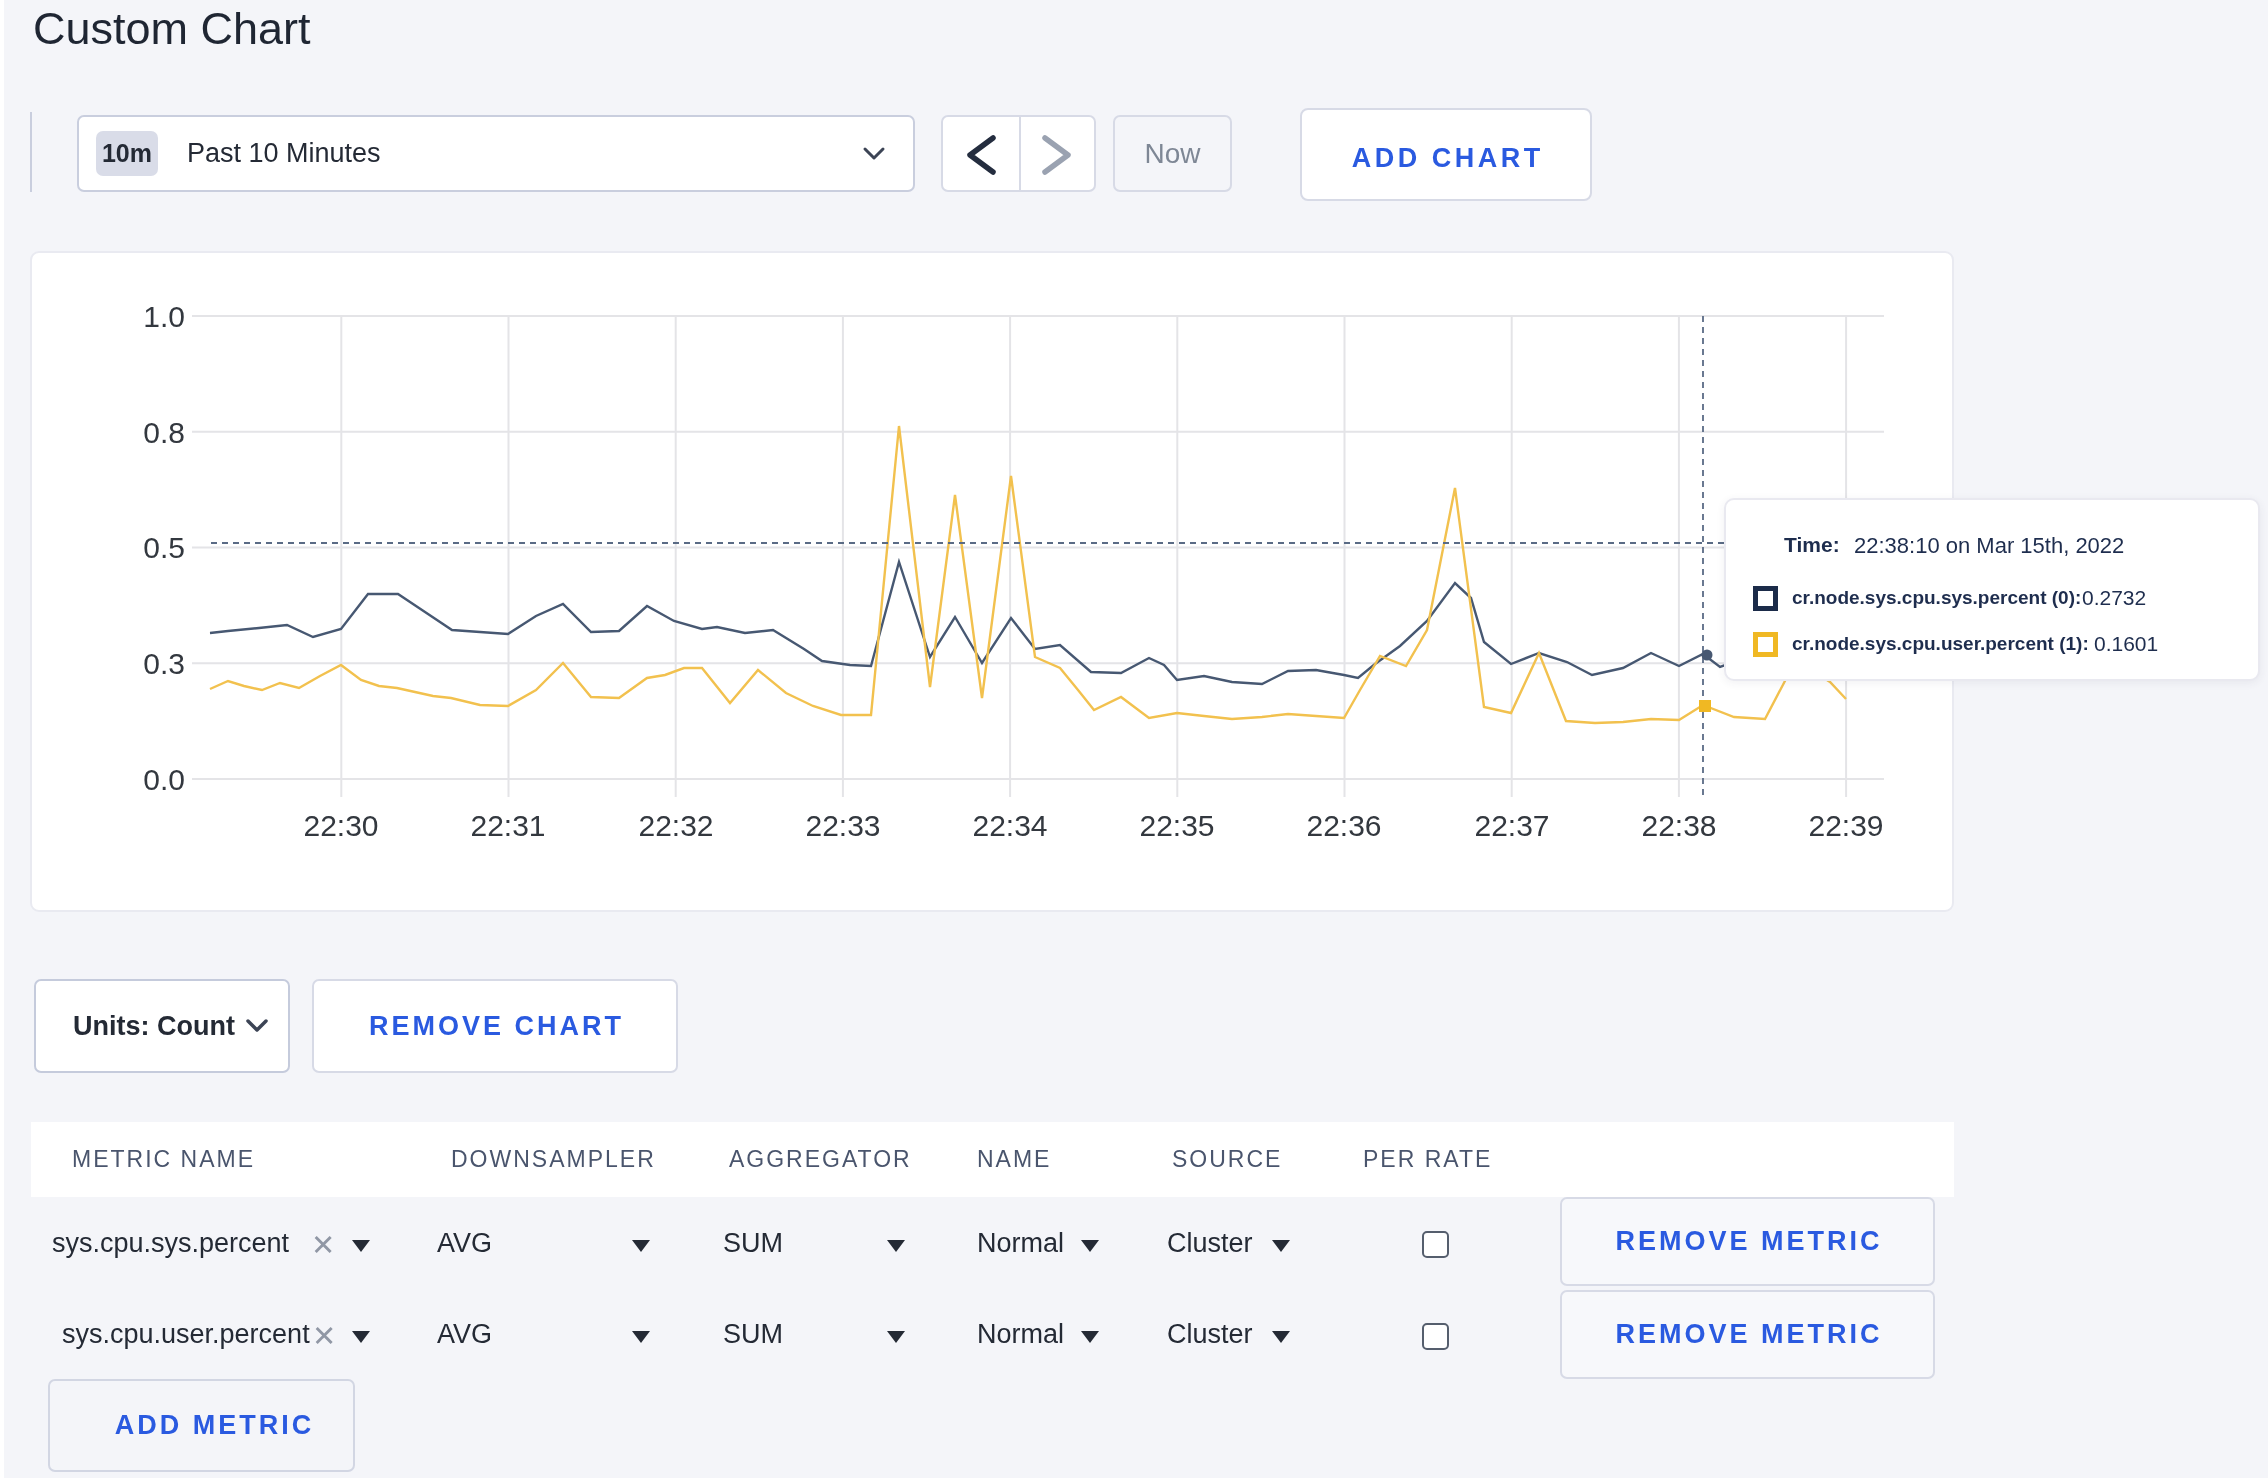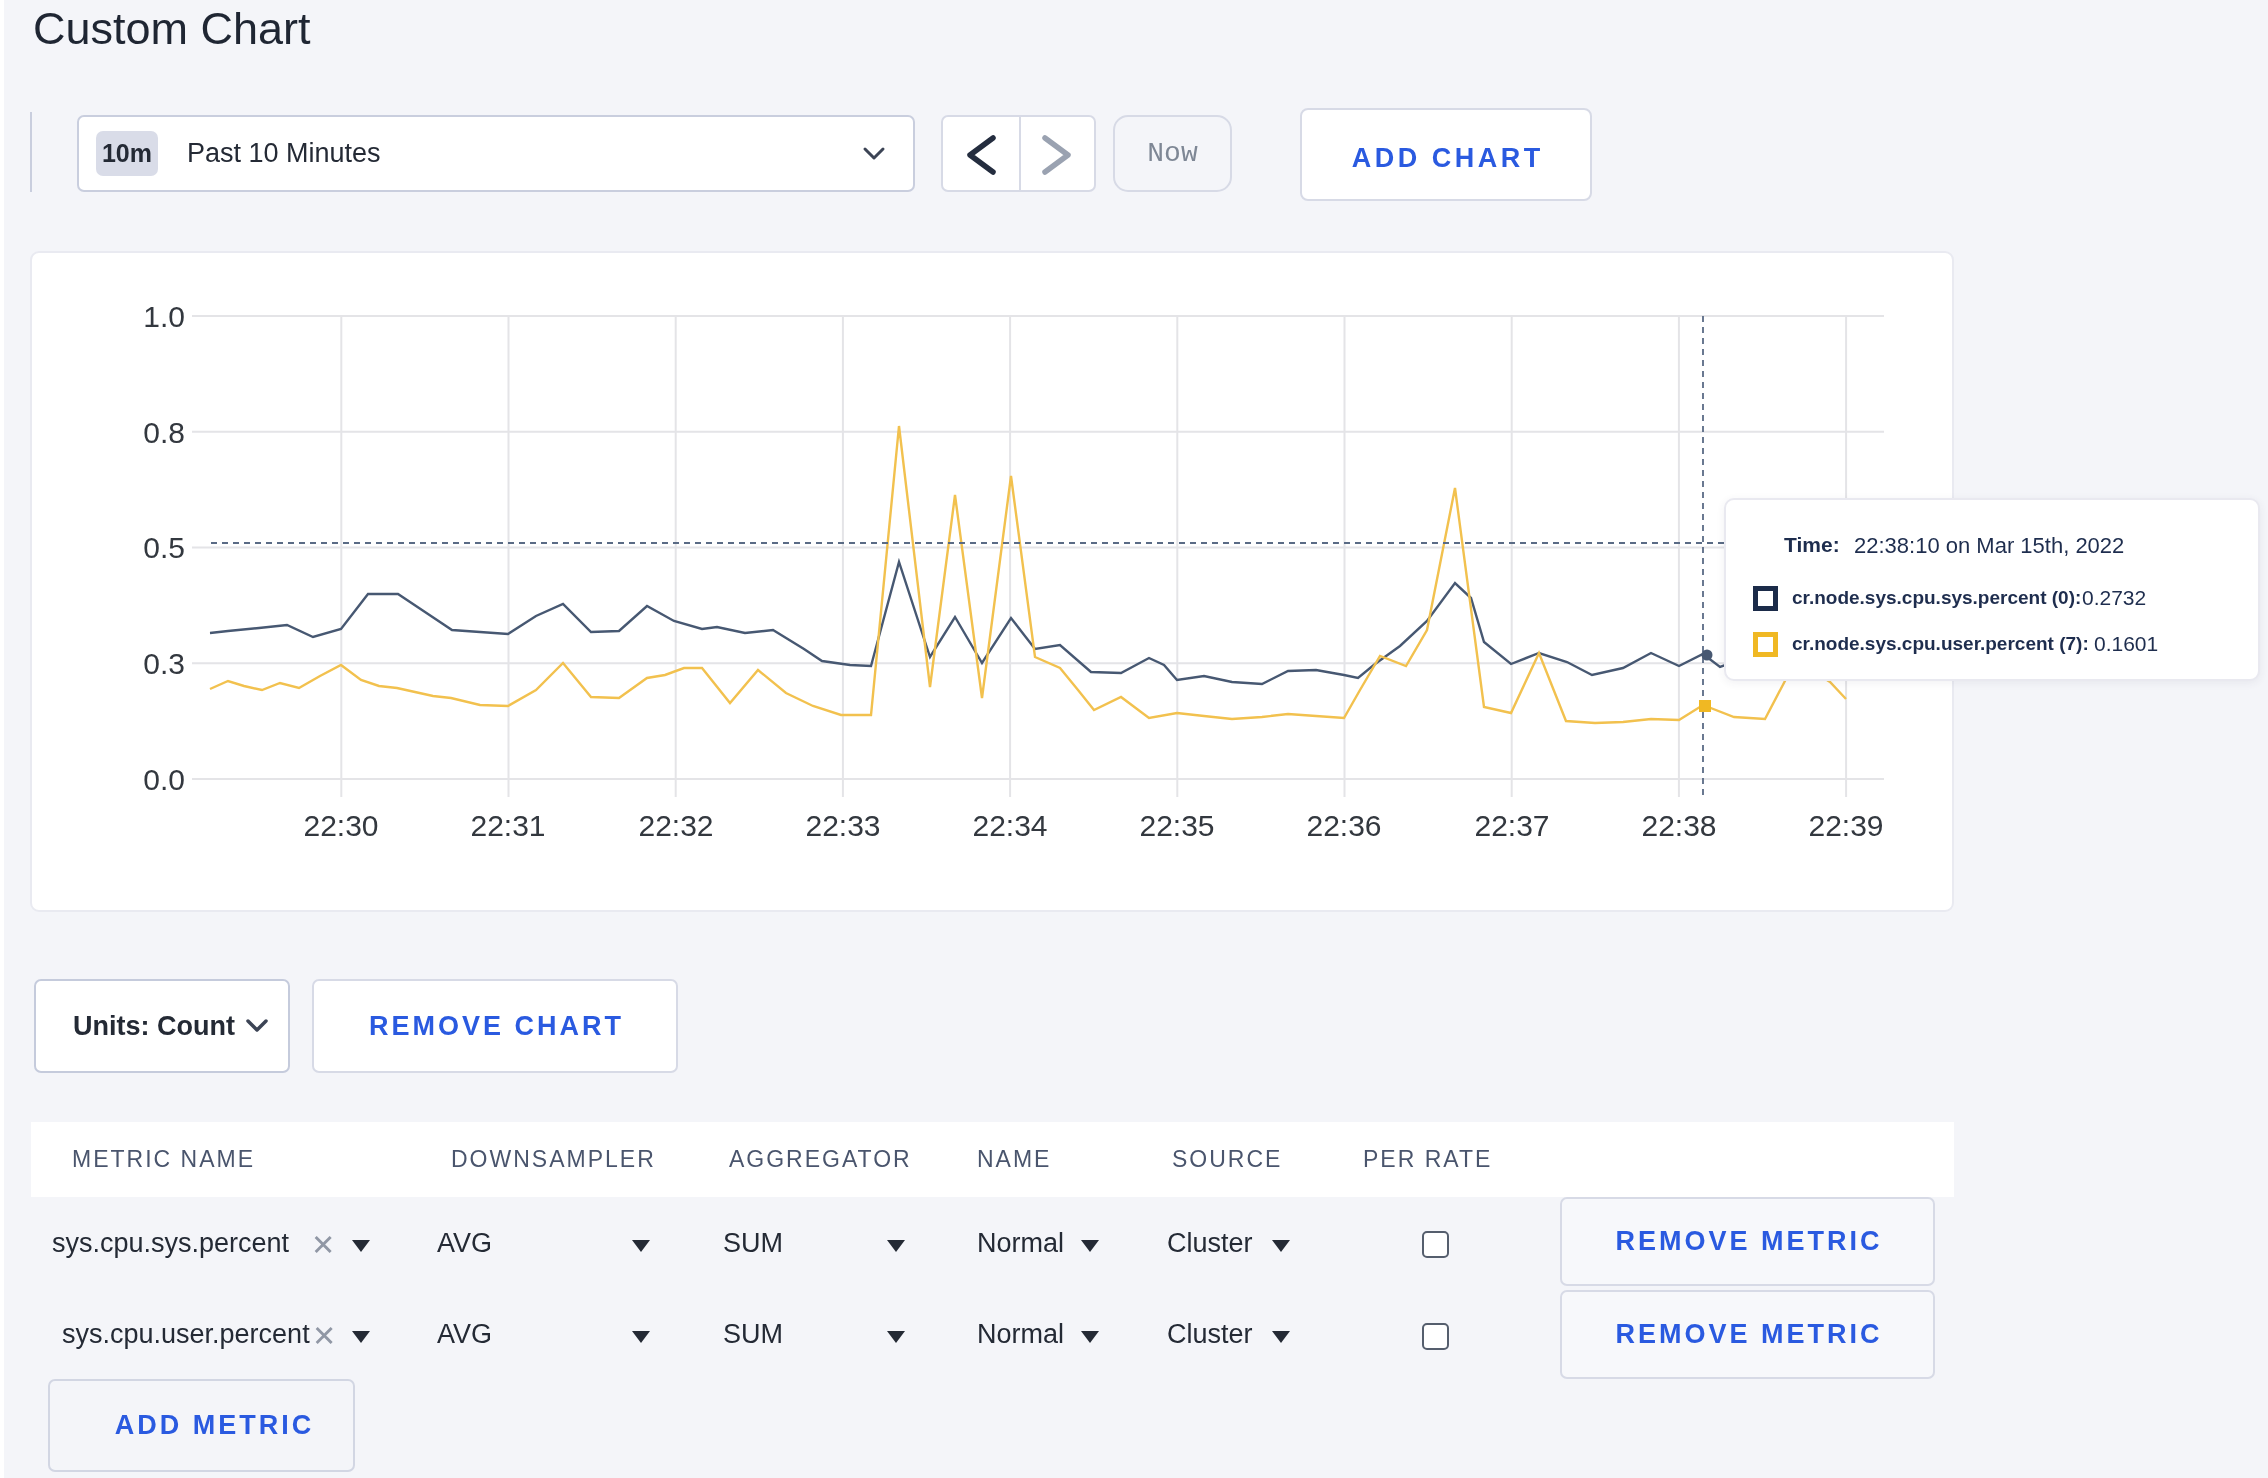--- a/index.html
+++ b/index.html
@@ -4,21 +4,21 @@
 <style>
 * { margin:0; padding:0; box-sizing:border-box; }
 html,body { width:2268px; height:1478px; background:#f4f5f9; font-family:"Liberation Sans", sans-serif; color:#242a35; overflow:hidden; }
 .abs { position:absolute; }
 #strip { left:0; top:0; width:4px; height:1478px; background:#ffffff; }
 #title { left:33px; top:3px; font-size:45px; font-weight:normal; color:#1f2633; letter-spacing:0px; }
 #tdiv { left:30px; top:112px; width:2px; height:80px; background:#c9cede; }
 #drop { left:77px; top:115px; width:838px; height:77px; background:#fff; border:2px solid #c9cede; border-radius:7px;padding-left:32px; }
 #badge { left:17px; top:14px; width:62px; height:45px; background:#d9dce8; border-radius:7px; font-size:25px; font-weight:bold; color:#242a35; text-align:center; line-height:45px; }
 #ptm { left:108px; top:0; height:73px; line-height:73px; font-size:27px; color:#242a35; }
-.btn { border:2px solid #d7dae6; border-radius:15px; background:transparent;font-family:Liberation Mono, monospace; }
+.btn { border:2px solid #d7dae6; border-radius:7px; background:transparent; }
 #nav { left:941px; top:115px; width:155px; height:77px; background:#fff; border:2px solid #d7dae6; border-radius:7px; }
 #navdiv { left:76px; top:0px; width:2px; height:73px; background:#d7dae6; }
 #nowbtn { left:1113px; top:115px; width:119px; height:77px; font-size:28px; color:#7e8795; text-align:center; line-height:73px; }
 #addchart { left:1300px; top:108px; width:292px; height:93px; background:#fff; border:2px solid #d7dae6; border-radius:8px; color:#2a5ae0; font-size:27px; font-weight:bold; letter-spacing:3.5px; text-align:center; line-height:96px; text-indent:3.5px; }
 #card { left:30px; top:251px; width:1924px; height:661px; background:#fff; border:2px solid #e9eaf1; border-radius:9px; }
 #tooltip { left:1724px; top:498px; width:536px; height:183px; background:#fff; border:2px solid #e9e9f0; border-radius:10px; box-shadow:0 2px 8px rgba(60,60,90,0.07); z-index:5; }
 .tsq { position:absolute; width:25px; height:25px; border-width:5px; border-style:solid; background:#fff; box-sizing:border-box; }
 #unitsbtn { left:34px; top:979px; width:256px; height:94px; background:#fff; border:2px solid #c5cbdc; border-radius:7px; }
 #removechart { left:312px; top:979px; width:366px; height:94px; background:#fff; border:2px solid #d7dae6; border-radius:7px; color:#2a5ae0; font-size:27px; font-weight:bold; letter-spacing:3px; text-align:center; line-height:90px; text-indent:3px; }
 #thead { left:31px; top:1122px; width:1923px; height:75px; background:#fff; }
@@ -93,21 +93,21 @@
   </g>
 </svg>
 
 <div class="abs" id="tooltip">
   <span class="abs" style="left:58px;top:33px;font-size:21px;font-weight:bold;color:#1e2d4e;">Time:</span>
   <span class="abs" style="left:128px;top:33px;font-size:22px;color:#1e2d4e;">22:38:10 on Mar 15th, 2022</span>
   <span class="tsq" style="left:27px;top:86px;border-color:#1b2b49;"></span>
   <span class="abs" style="left:66px;top:87px;font-size:19px;font-weight:bold;color:#1e2d4e;">cr.node.sys.cpu.sys.percent (0):</span>
   <span class="abs" style="left:356px;top:86px;font-size:21px;color:#1e2d4e;">0.2732</span>
   <span class="tsq" style="left:27px;top:132px;border-color:#f0b823;"></span>
-  <span class="abs" style="left:66px;top:133px;font-size:19px;font-weight:bold;color:#1e2d4e;">cr.node.sys.cpu.user.percent (7):</span>
+  <span class="abs" style="left:66px;top:133px;font-size:19px;font-weight:bold;color:#1e2d4e;">cr.node.sys.cpu.user.percent (1):</span>
   <span class="abs" style="left:368px;top:132px;font-size:21px;color:#1e2d4e;">0.1601</span>
 </div>
 
 <div class="abs" id="unitsbtn">
   <span class="abs" style="left:37px;top:0;height:63px;line-height:90px;font-size:27px;font-weight:bold;">Units: Count</span>
   <svg class="abs" style="left:208px;top:36px" width="26" height="18" viewBox="0 0 26 18">
       <polyline points="4,4 13,13 22,4" fill="none" stroke="#3c4455" stroke-width="3.5" stroke-linecap="round" stroke-linejoin="round"></polyline>
     </svg>
 </div>
 <div class="abs" id="removechart">REMOVE CHART</div>

